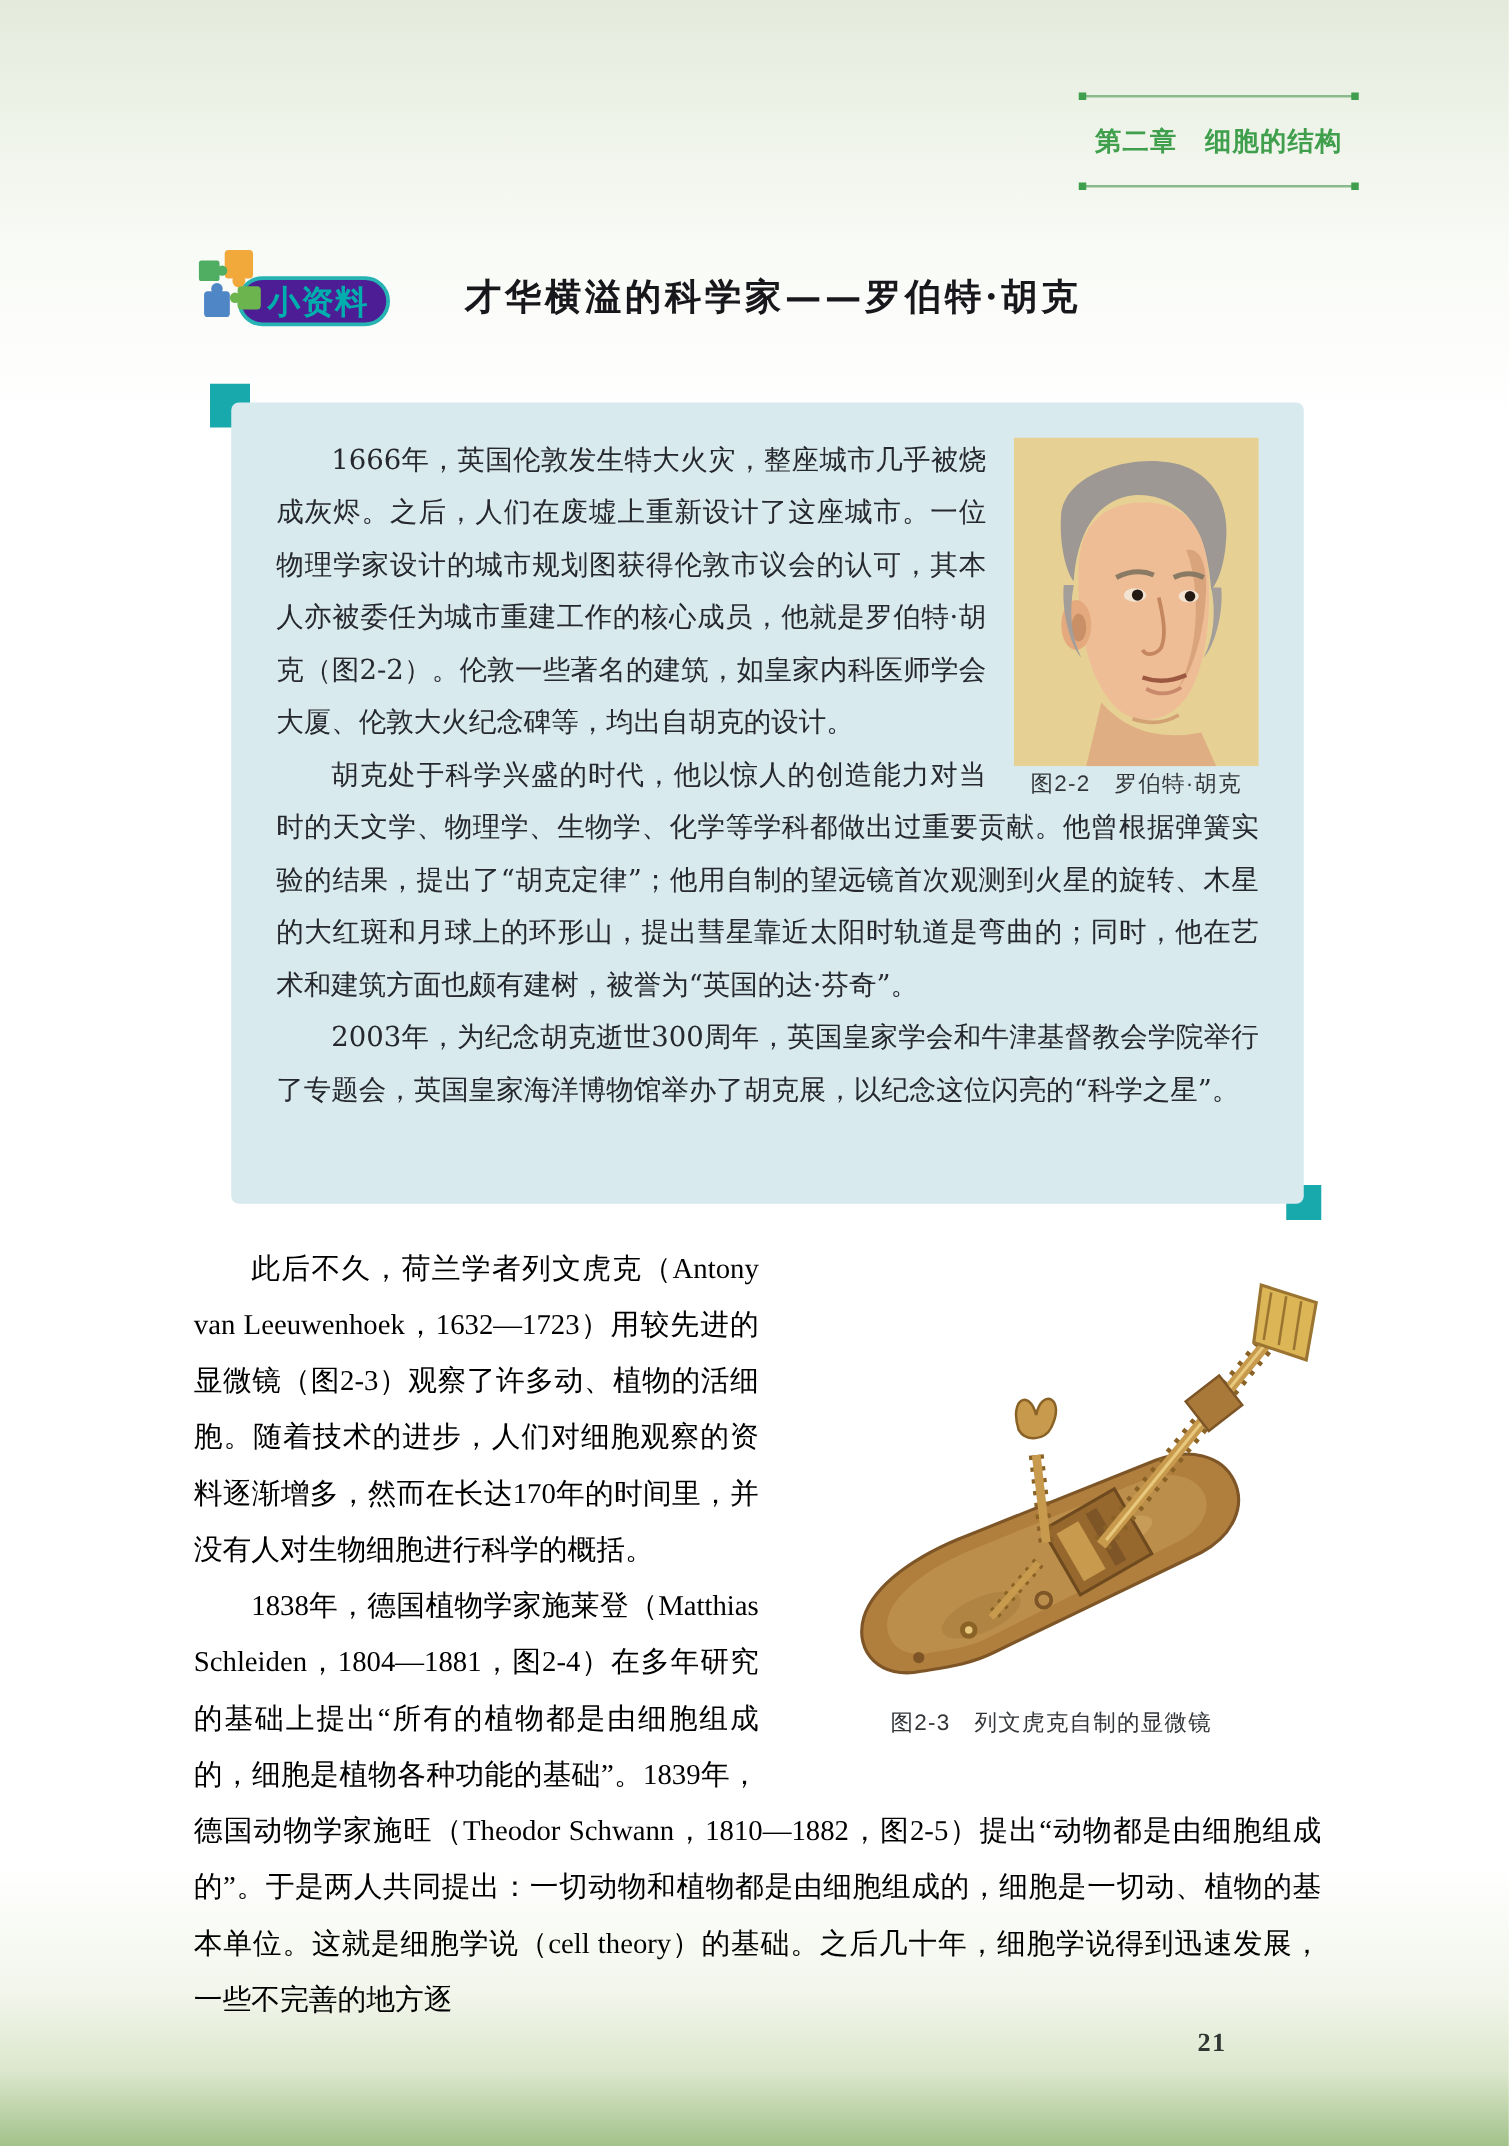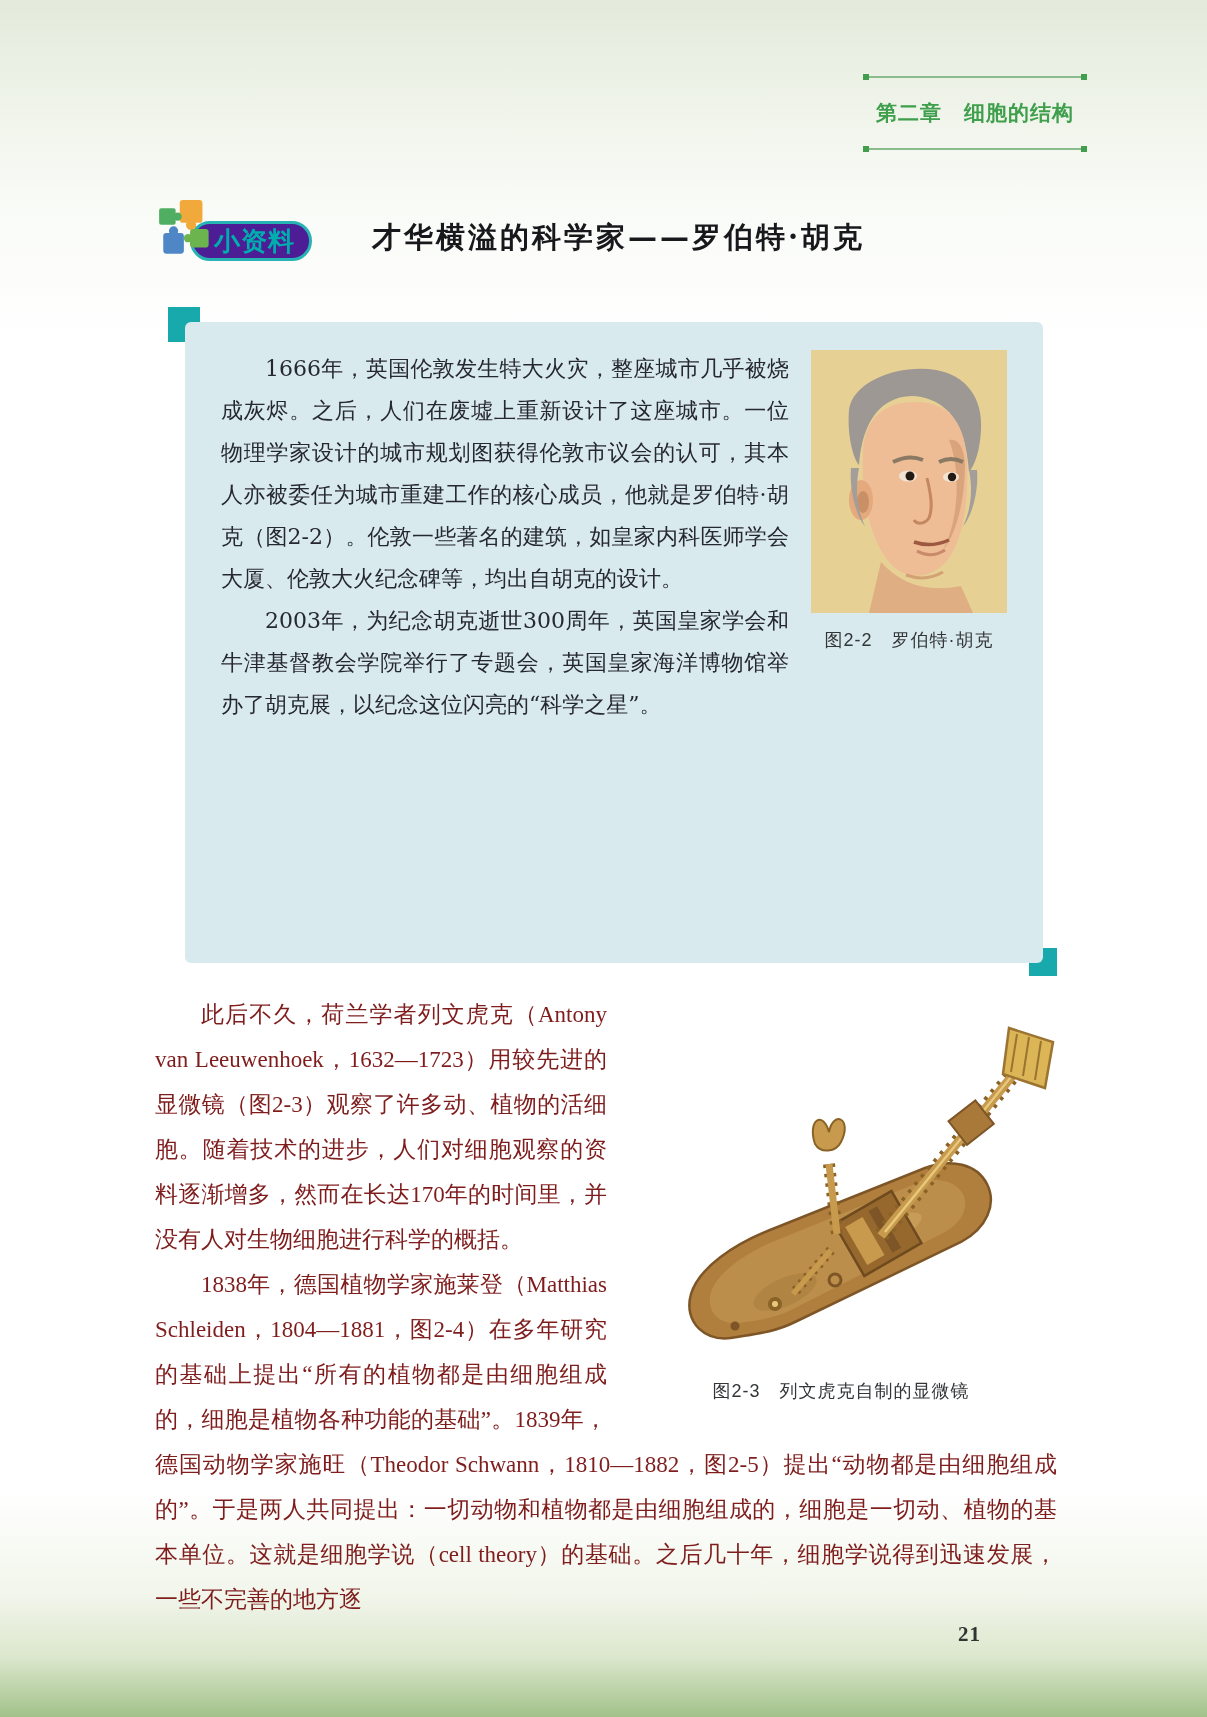--- a/index.html
+++ b/index.html
@@ -43,28 +43,28 @@
     position:relative;z-index:1;background:#d9eaee;border-radius:6px;
     padding:26px 36px 20px 36px;min-height:595px;box-sizing:content-box;
   }
   .info-box p{
     margin:0;text-indent:2em;font-size:22px;line-height:42px;color:#26282f;
     font-family:"DejaVu Serif","Liberation Serif",serif;text-align:justify;
   }
   .fig-portrait{float:right;width:196px;margin:2px 0 2px 22px;}
   .fig-portrait svg{display:block;width:196px;height:263px;}
   .figcap{
-    margin-top:15px;text-align:center;font-size:18px;color:#333639;
+    margin-top:2px;text-align:center;font-size:18px;color:#333639;
     font-family:"Liberation Sans","DejaVu Sans",sans-serif;letter-spacing:1px;
   }
 
   
   .main-wrap{position:absolute;left:155px;top:992px;width:902px;}
   .main-wrap p{
-    margin:0;text-indent:2em;font-size:23px;line-height:45px;color:#7f1d1d;
+    margin:0;text-indent:2em;font-size:23px;line-height:45px;color:#000000;
     font-family:"Liberation Serif","DejaVu Serif",serif;text-align:justify;
   }
   .fig-scope{float:right;width:432px;margin:0 0 30px 18px;}
   .fig-scope svg{display:block;width:432px;height:372px;}
   .fig-scope .figcap{}
 
   
   .page-number{
     position:absolute;left:958px;top:1622px;font-size:21px;font-weight:600;
     color:#2f3530;font-family:"Liberation Serif","DejaVu Serif",serif;letter-spacing:1px;
@@ -119,20 +119,21 @@
         <path d="M116,128 C120,145 122,158 118,168 C114,174 106,175 103,170" stroke="#c4875f" stroke-width="3" fill="none"></path>
         <path d="M103,192 Q120,198 138,190" stroke="#9c5840" stroke-width="3.5" fill="none"></path>
         <path d="M106,201 Q120,209 134,200" stroke="#c98a6b" stroke-width="3" fill="none"></path>
         <path d="M95,225 Q115,232 132,222" stroke="#c98f66" stroke-width="3" fill="none" opacity="0.7"></path>
         <path d="M48,118 C44,140 46,160 54,176 C46,168 38,140 40,118 Z" fill="#a39e99"></path>
         <path d="M158,120 C162,140 160,160 152,176 C160,168 168,142 166,120 Z" fill="#a39e99"></path>
       </svg>
       <figcaption class="figcap">图2-2　罗伯特·胡克</figcaption>
     </figure>
     <p>1666年，英国伦敦发生特大火灾，整座城市几乎被烧成灰烬。之后，人们在废墟上重新设计了这座城市。一位物理学家设计的城市规划图获得伦敦市议会的认可，其本人亦被委任为城市重建工作的核心成员，他就是罗伯特·胡克（图2-2）。伦敦一些著名的建筑，如皇家内科医师学会大厦、伦敦大火纪念碑等，均出自胡克的设计。</p>
+    <p>胡克处于科学兴盛的时代，他以惊人的创造能力对当时的天文学、物理学、生物学、化学等学科都做出过重要贡献。他曾根据弹簧实验的结果，提出了“胡克定律”；他用自制的望远镜首次观测到火星的旋转、木星的大红斑和月球上的环形山，提出彗星靠近太阳时轨道是弯曲的；同时，他在艺术和建筑方面也颇有建树，被誉为“英国的达·芬奇”。</p>
     <p>2003年，为纪念胡克逝世300周年，英国皇家学会和牛津基督教会学院举行了专题会，英国皇家海洋博物馆举办了胡克展，以纪念这位闪亮的“科学之星”。</p>
   </div>
 </div>
 
 <div class="main-wrap">
   <figure class="fig-scope">
     <svg viewBox="0 0 432 372">
 
       <path d="M112,345 C80,352 58,330 66,302 C74,276 108,252 150,236 L300,176 C326,166 352,172 362,192 C372,212 362,236 336,250 L170,330 C150,340 130,342 112,345 Z" fill="#b07f3e" stroke="#7d5526" stroke-width="2.5"></path>
       <path d="M120,330 C96,336 80,320 86,300 C92,282 118,262 152,248 L290,192 C310,184 330,188 338,202 C344,214 338,230 320,240 L166,318 C150,326 134,328 120,330 Z" fill="#c79a56" opacity="0.55"></path>

